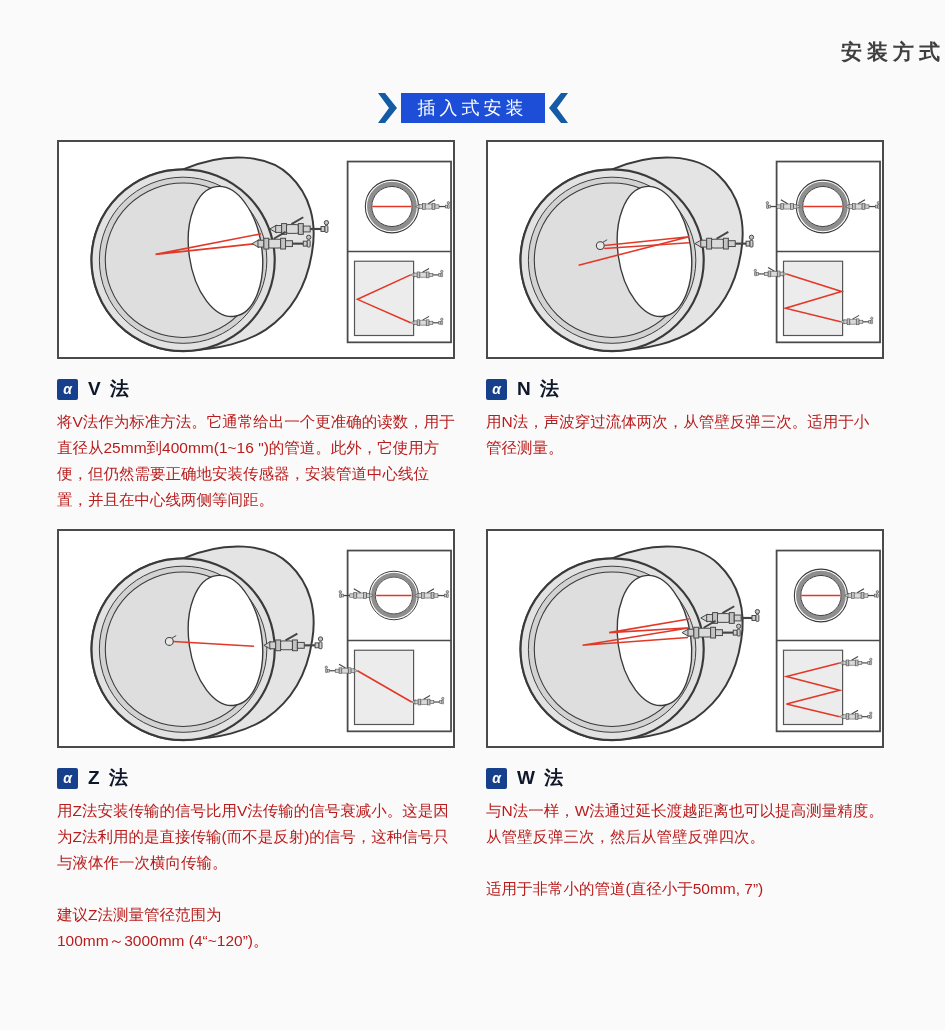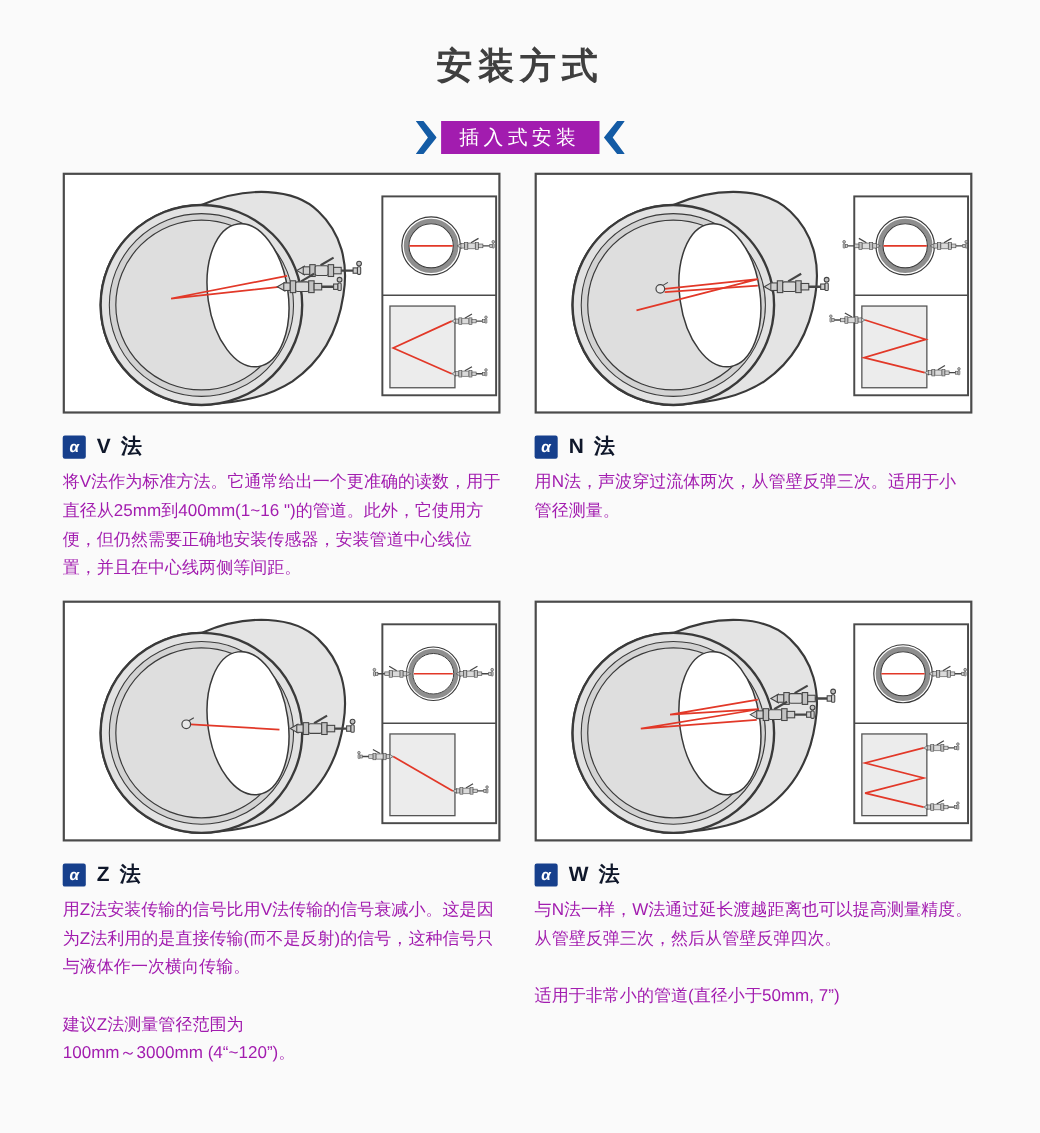--- a/index.html
+++ b/index.html
@@ -1,28 +1,28 @@
 <!DOCTYPE html>
 <html><head>
 <meta charset="utf-8">
 <style>
   * { margin:0; padding:0; box-sizing:border-box; }
   html,body { background:#fafafa; }
   body { font-family:"Liberation Sans","DejaVu Sans",sans-serif; color:#3b3b3b; }
   .page { position:relative; width:945px; height:1030px; background:#fafafa; overflow:hidden; }
 
   .page-title {
-    text-align:center; padding-top:38px;
-    font-size:33px; font-weight:800; color:#3f3f3f; letter-spacing:5px;
+    text-align:right; padding-top:38px;
+    font-size:21px; font-weight:800; color:#3f3f3f; letter-spacing:5px;
   }
 
   .ribbon { display:flex; justify-content:center; align-items:center; margin-top:26px; height:32px; }
   .ribbon .chev { display:block; }
   .ribbon .band {
-    margin:0 4px; background:#a21caf; color:#ffffff;
+    margin:0 4px; background:#1d4ed8; color:#ffffff;
     font-size:18px; letter-spacing:4px; line-height:30px; height:30px;
     padding:0 17px; font-weight:500;
   }
 
   .grid {
     display:grid; grid-template-columns:398px 398px;
     column-gap:31px; row-gap:16px;
     margin:16px 0 0 57px;
   }
   .cell { width:398px; }
@@ -35,21 +35,21 @@
 
   .method-head { display:flex; align-items:center; margin-top:18px; height:24px; }
   .badge {
     width:21px; height:21px; background:#163f8c; color:#ffffff;
     font-size:14px; font-style:italic; font-weight:700;
     display:flex; align-items:center; justify-content:center;
     border-radius:2px; flex:0 0 auto;
   }
   .method-name { margin-left:10px; font-size:19px; font-weight:700; color:#0f172a; letter-spacing:2px; }
 
-  .desc { margin-top:8px; font-size:15.5px; line-height:26px; color:#a21caf; white-space:pre-line; }
+  .desc { margin-top:8px; font-size:15.5px; line-height:26px; color:#b91c1c; white-space:pre-line; }
   .desc + .desc { margin-top:26px; }
 
   .sr { stroke:#e23828; stroke-width:1.6; fill:none; }
 </style>
 </head>
 <body>
 
 <svg width="0" height="0" style="position:absolute" aria-hidden="true">
   <defs>
 

